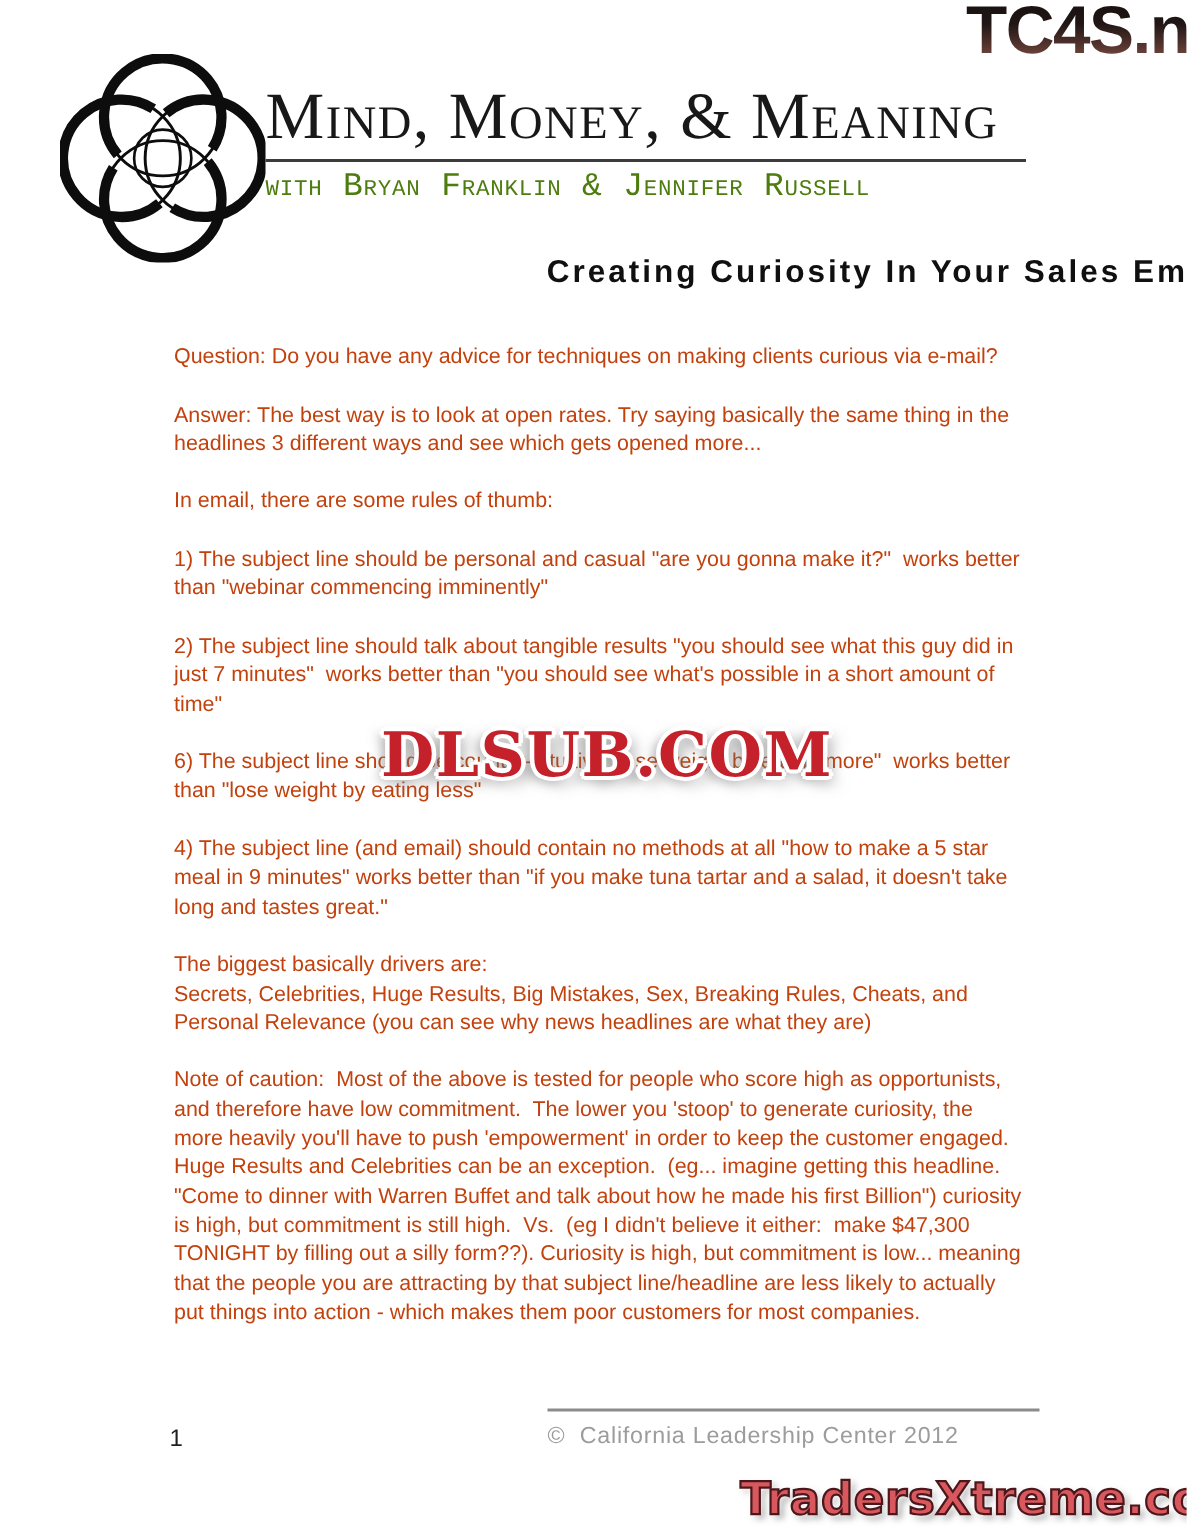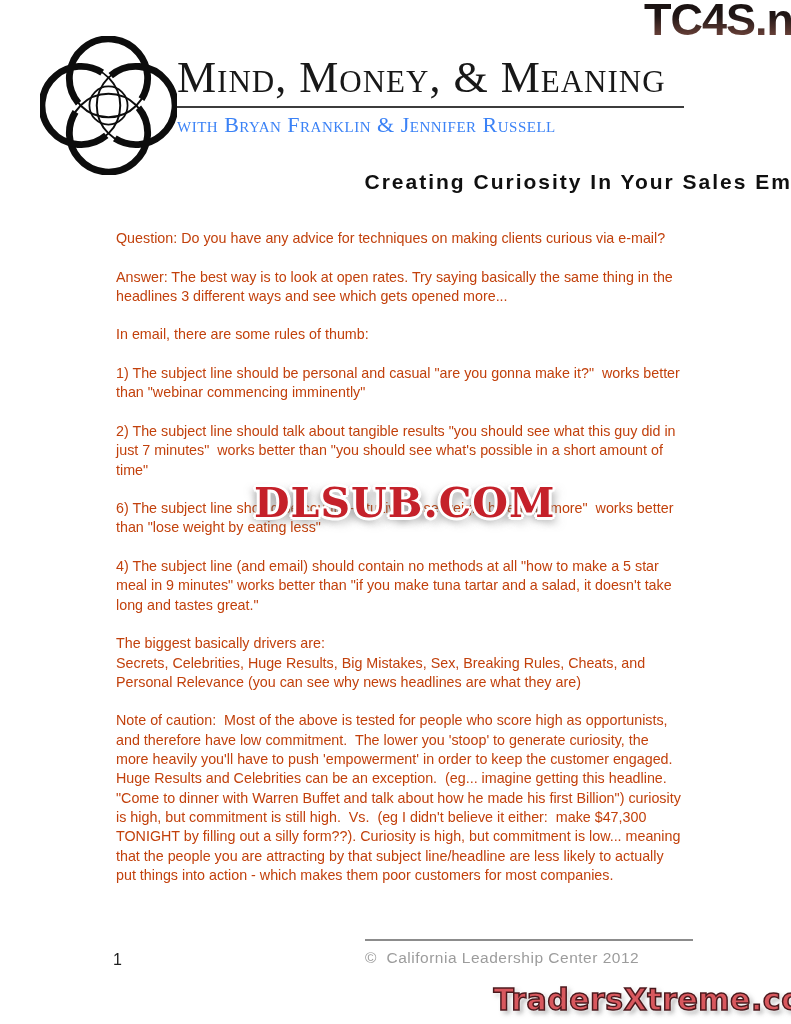--- a/index.html
+++ b/index.html
@@ -26,22 +26,22 @@
   
   .logo { position:absolute; left:40px; top:36px; width:137px; height:139px; }
   .title-block { position:absolute; left:177px; top:58px; width:507px; }
   .brand-title {
     font-family:"Liberation Serif", serif; font-variant:small-caps;
     font-size:44px; line-height:40px; letter-spacing:1px; color:#181818;
     white-space:nowrap;
   }
   .title-rule { border:0; border-top:2px solid #3c3c3c; margin:8px 0 4px 0; }
   .brand-subtitle {
-    font-family:Liberation Serif, serif; font-variant:small-caps;
-    font-size:22px; letter-spacing:0.5px; color:#3b82f6;
+    font-family:Liberation Mono, monospace; font-variant:small-caps;
+    font-size:22px; letter-spacing:0.5px; color:#4d7c0f;
   }
 
   
   .doc-heading {
     position:absolute; top:170px; left:0; width:100%; text-align:right;
     font-weight:bold; font-size:21px; letter-spacing:2px; color:#101010;
   }
 
   
   .body-text {

